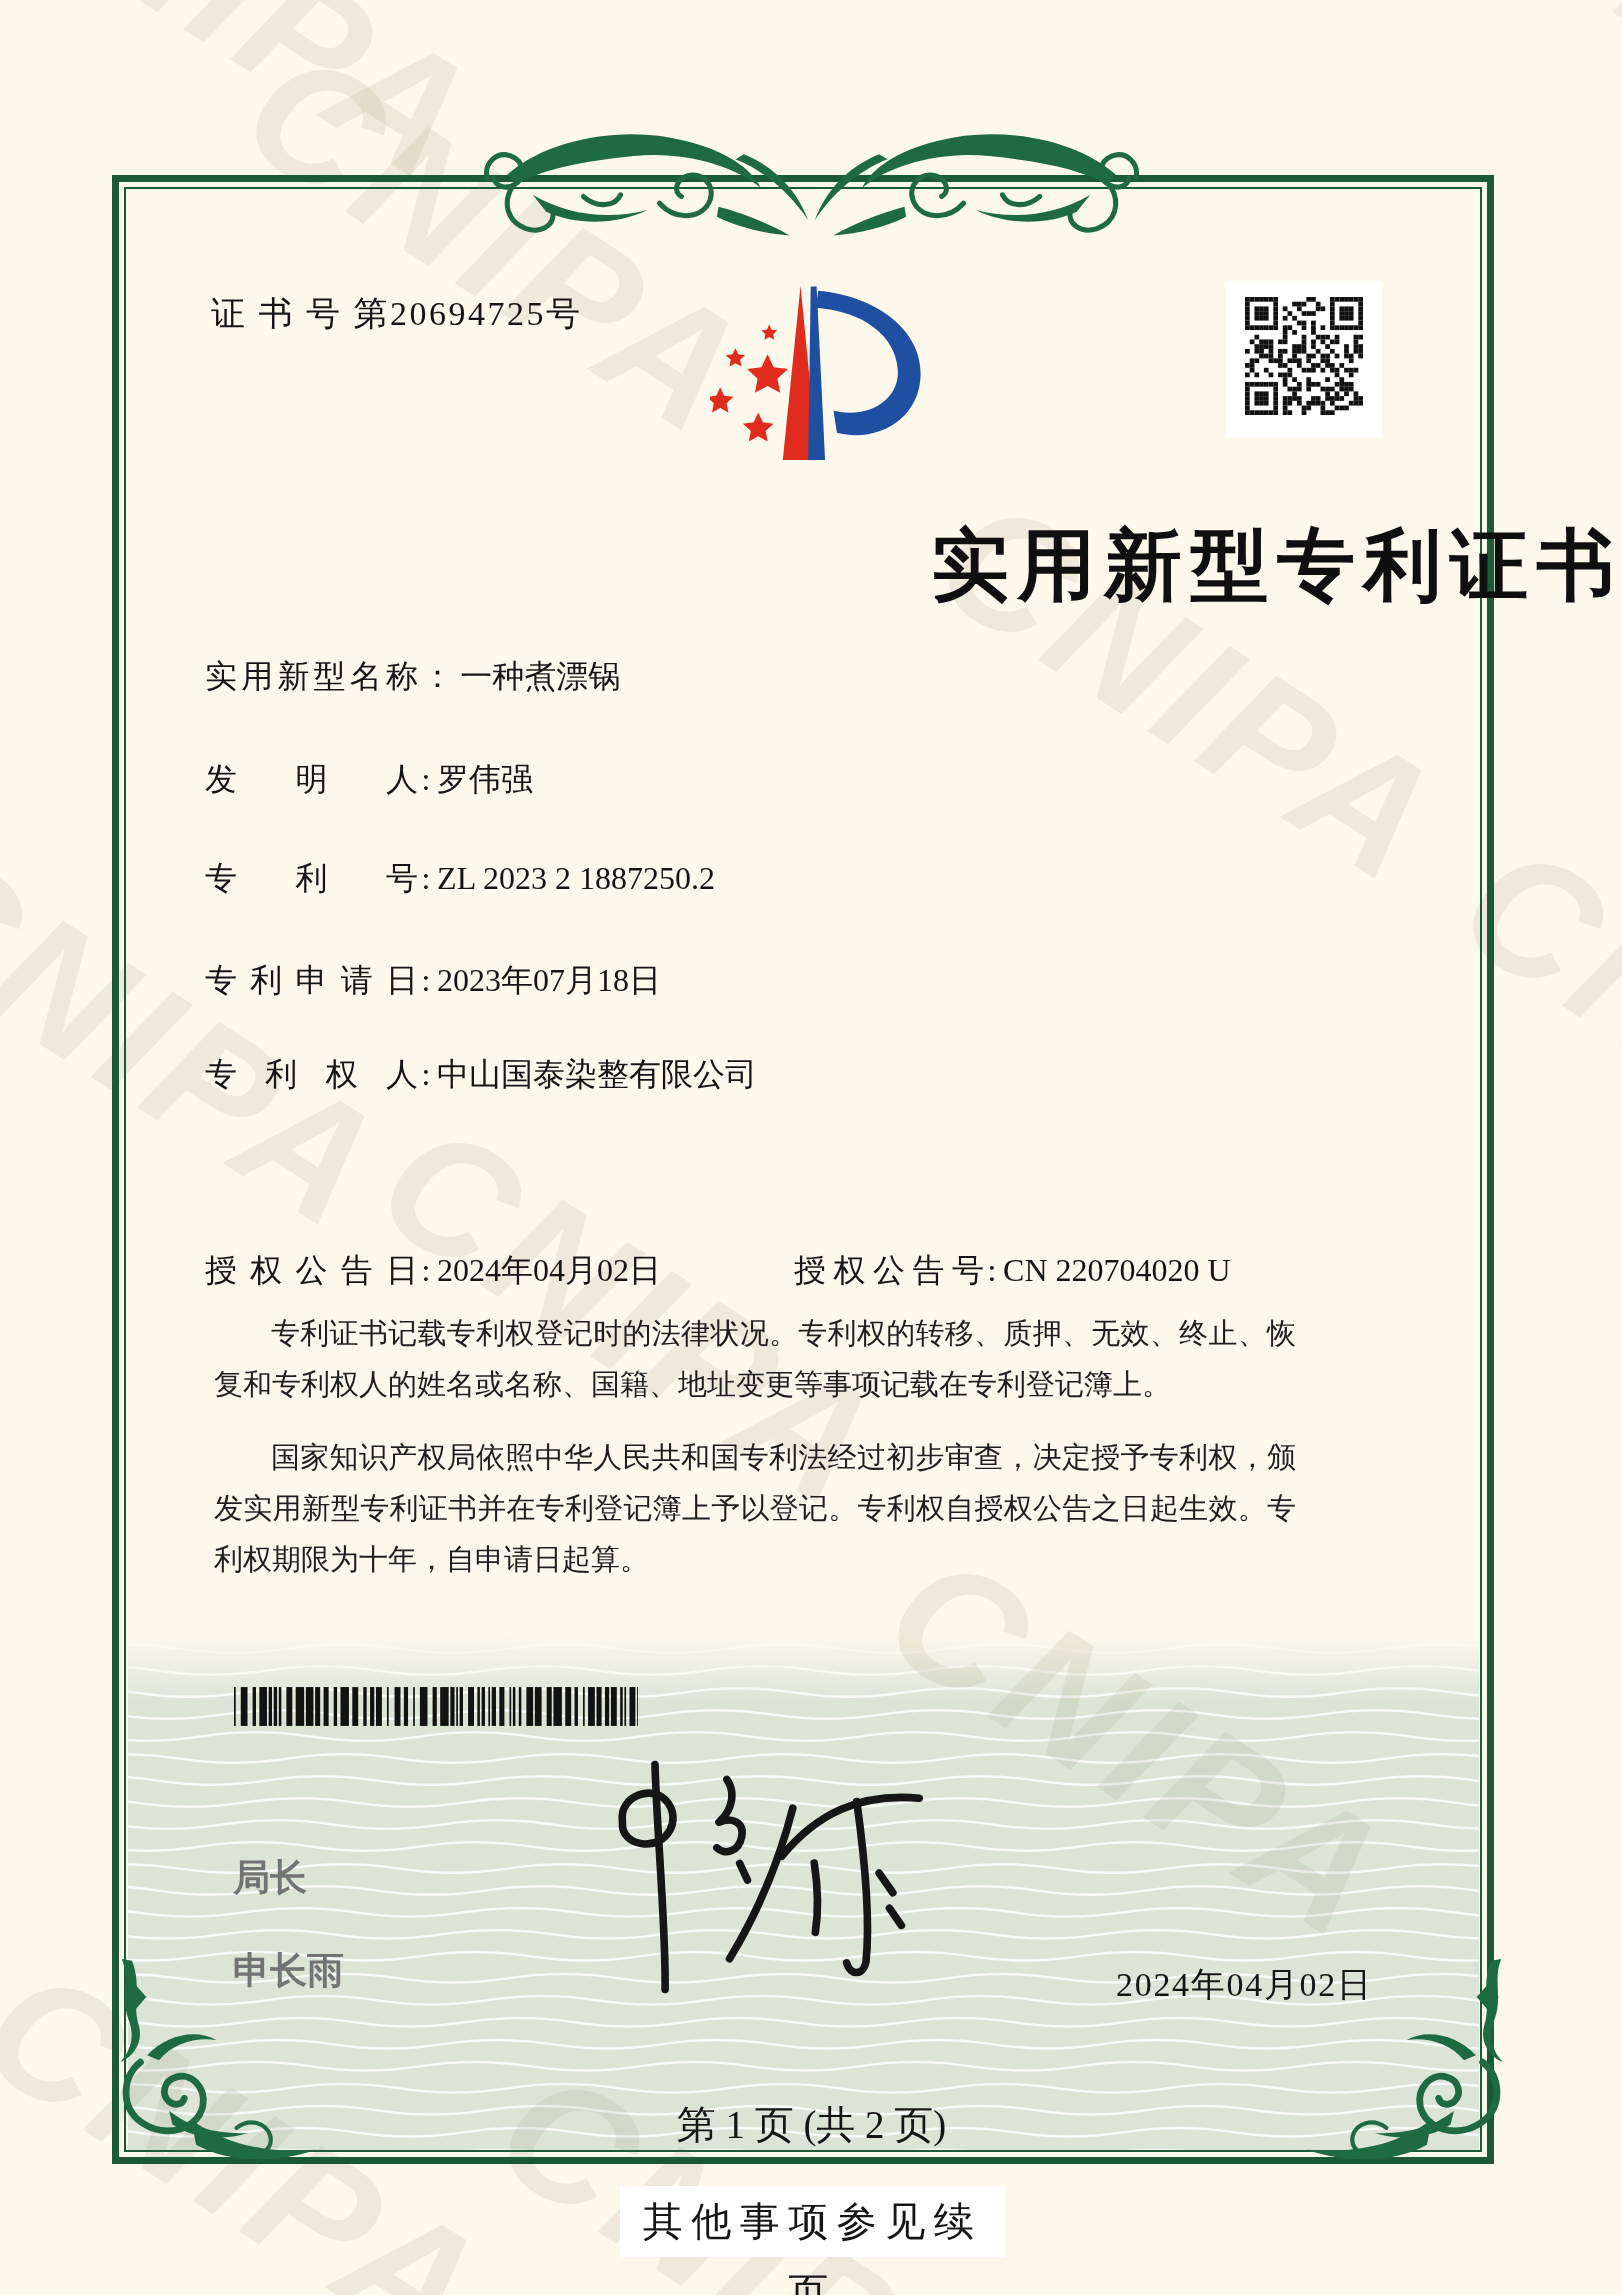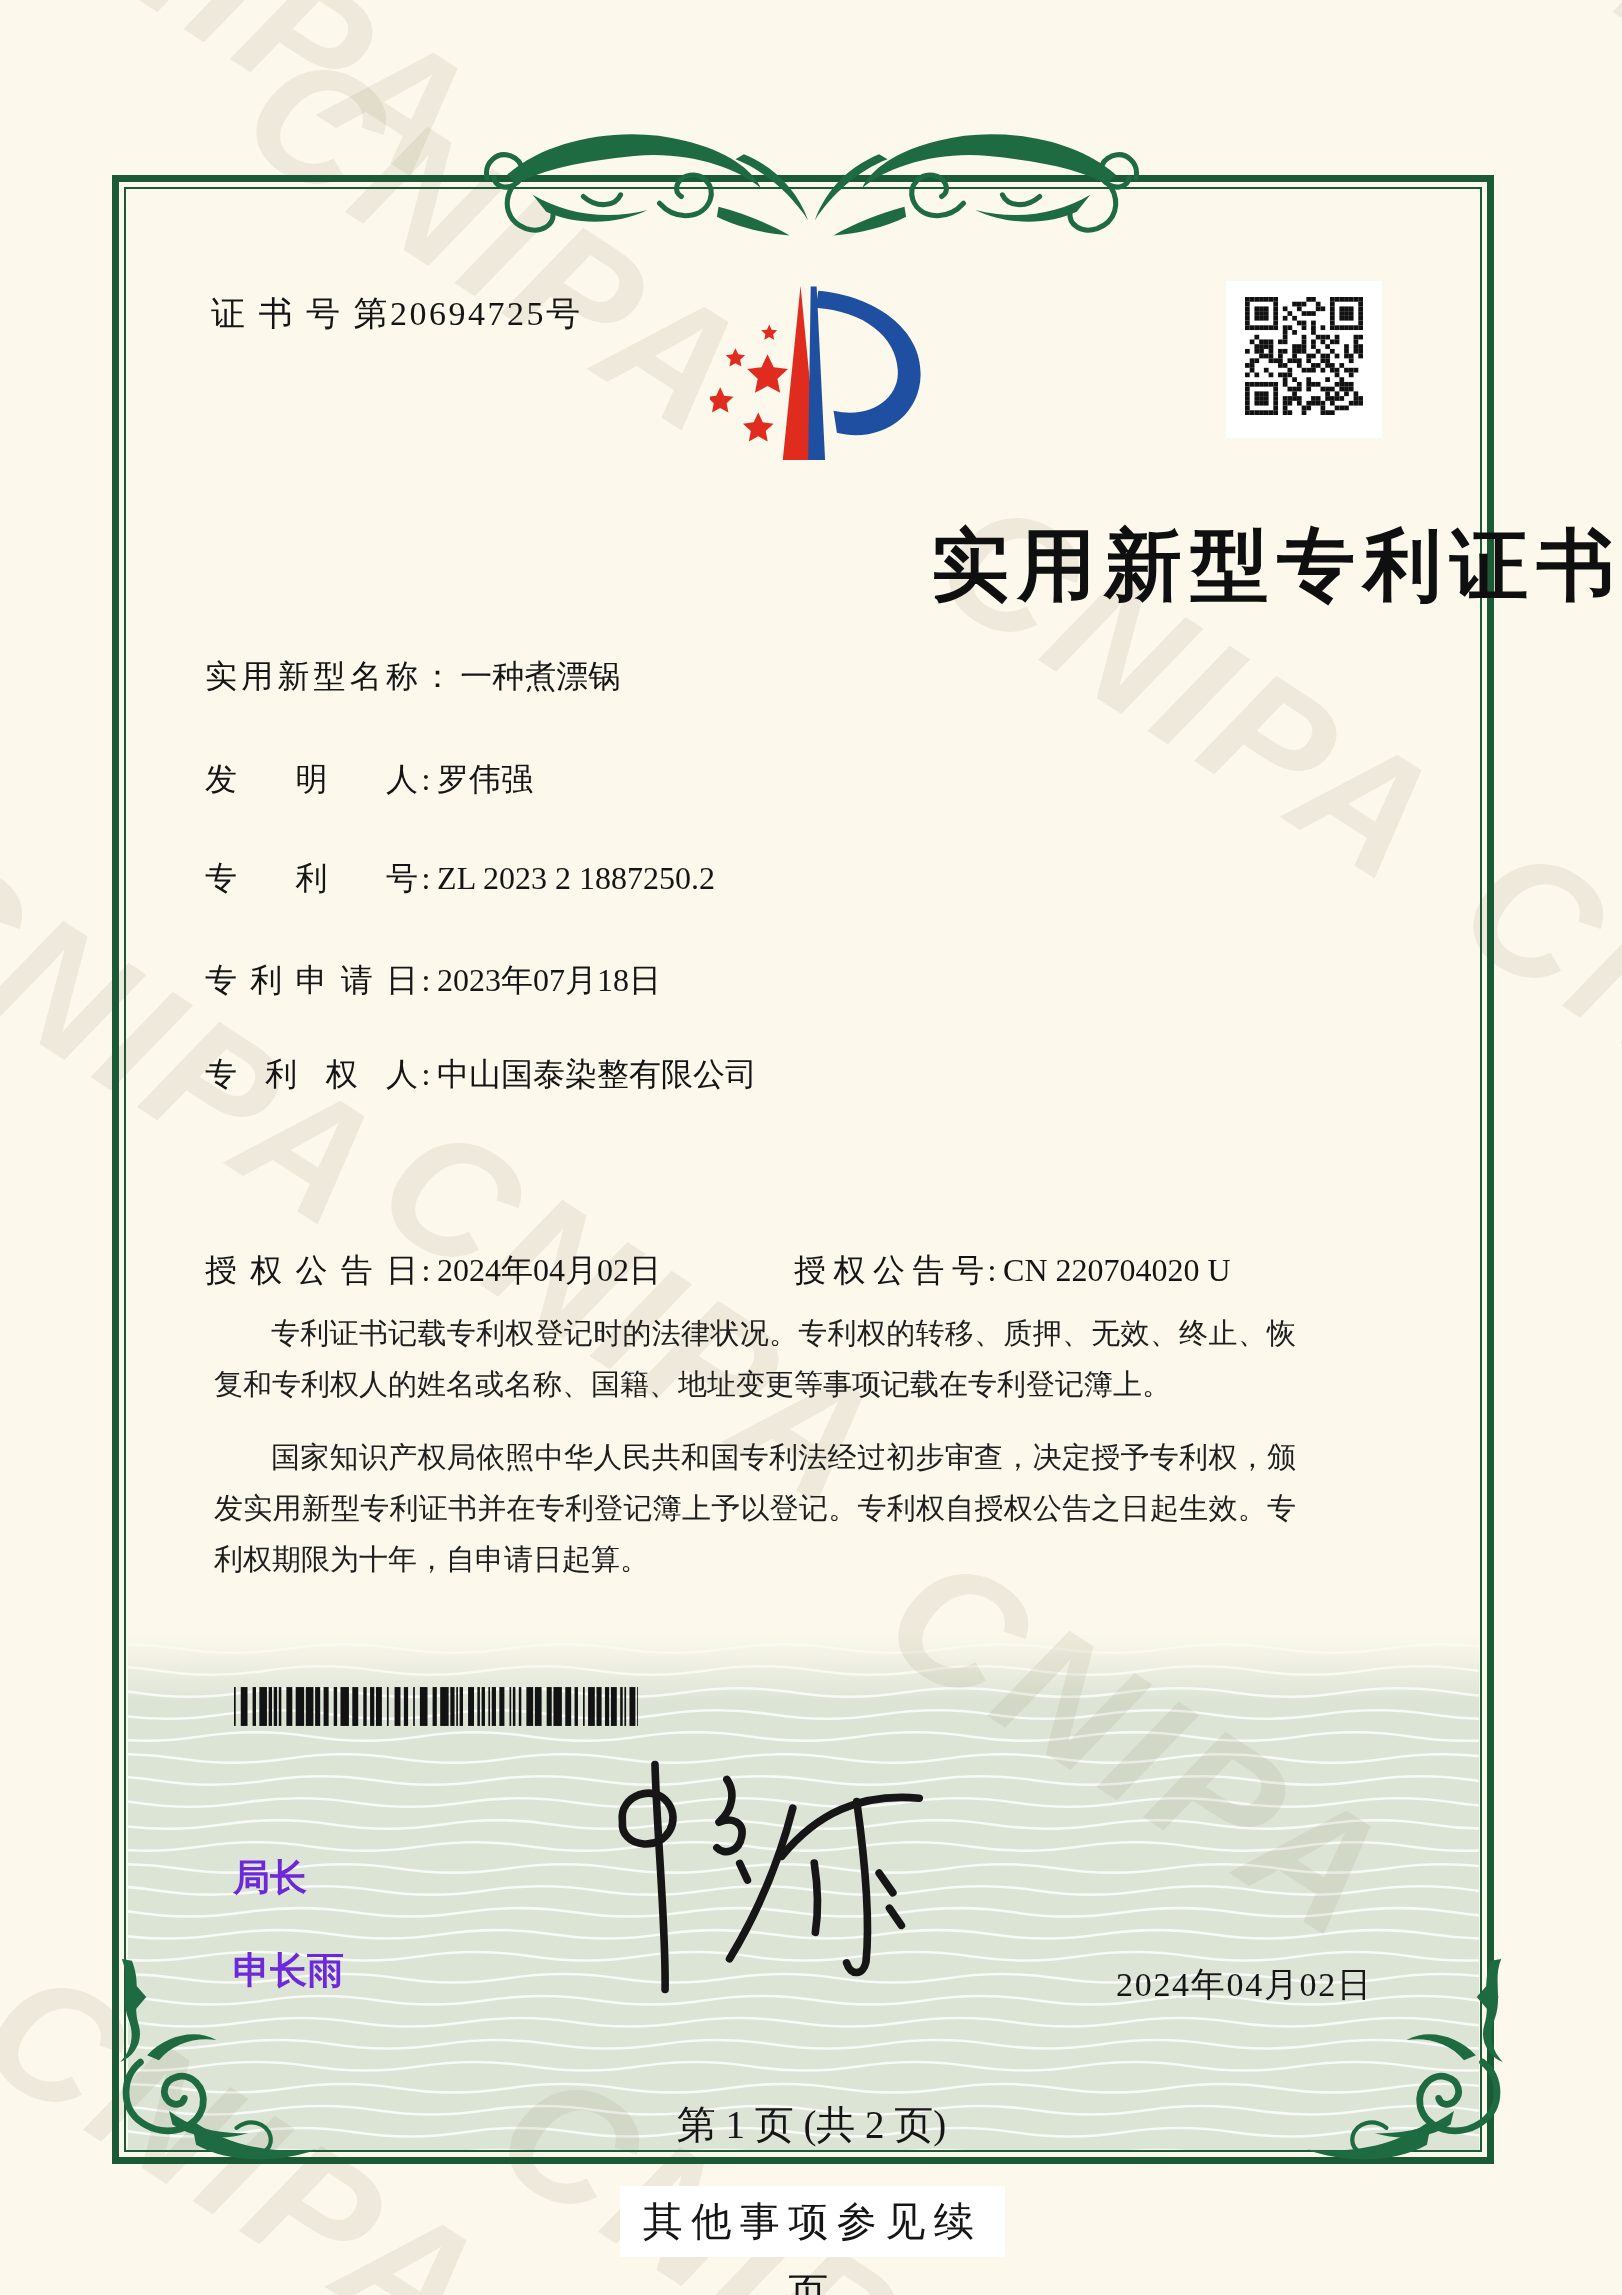--- a/index.html
+++ b/index.html
@@ -31,21 +31,21 @@
   .row{position:absolute;left:205px;font-size:32px;white-space:nowrap;line-height:1.15;}
   .flabel{display:inline-block;width:213px;text-align:justify;text-align-last:justify;word-break:keep-all;}
   .flabel2{display:inline-block;width:190px;text-align:justify;text-align-last:justify;word-break:keep-all;}
   .fcolon{display:inline-block;margin:0 6.8px 0 3.4px;}
   .g2{position:absolute;left:589px;top:0;white-space:nowrap;}
   .legal{position:absolute;left:214px;top:1308px;width:1082px;}
   .legal p{margin:0;font-size:29px;line-height:51px;text-align:justify;text-indent:57px;color:#1e1e1e;}
   .legal p + p{margin-top:22px;}
   .barcode{position:absolute;left:234px;top:1687px;}
   .officer{position:absolute;left:233px;font-family:"Liberation Sans","DejaVu Sans",sans-serif;
-           font-weight:bold;font-size:37px;color:#6d28d9;}
+           font-weight:bold;font-size:37px;color:#737373;}
   .officer.t{top:1853px;} .officer.n{top:1946px;}
   .sig{position:absolute;left:482px;top:1756px;width:482px;height:254px;}
   .issuedate{position:absolute;left:1116px;top:1962px;font-size:34px;letter-spacing:1.7px;}
   .pageinfo{position:absolute;left:0;top:2098px;width:1623px;text-align:center;font-size:39px;}
   .contbox{position:absolute;left:620px;top:2186px;width:385px;height:71px;background:#ffffff;
            text-align:center;line-height:71px;font-size:40px;letter-spacing:8.5px;}
 </style>
 </head>
 <body>
 

